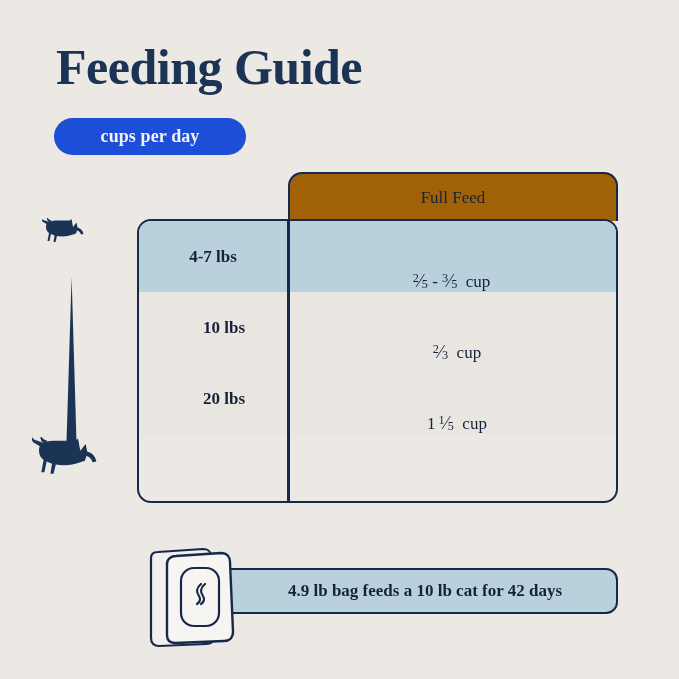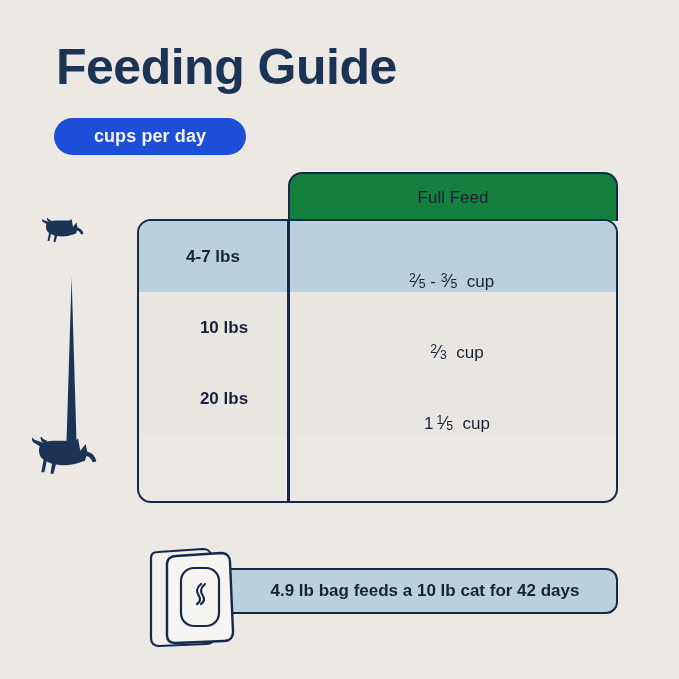--- a/index.html
+++ b/index.html
@@ -13,20 +13,21 @@
     font-family: "Liberation Sans", sans-serif;
     color: #1b3354;
     overflow: hidden;
     position: relative;
   }
   #page {
     position: absolute;
     inset: 0;
     width: 679px;
     height: 679px;
+    font-family: Liberation Serif, serif;
   }
 
   
   .title {
     position: absolute;
     left: 56px;
     top: 41px;
     font-size: 50px;
     font-weight: 700;
     letter-spacing: -0.5px;
@@ -82,21 +83,21 @@
     height: 165px;
   }
 
   
   .header-box {
     position: absolute;
     left: 288px;
     top: 172px;
     width: 330px;
     height: 49px;
-    background: #15803d;
+    background: #a16207;
     border: 2.5px solid #16294a;
     border-bottom: none;
     border-radius: 14px 14px 0 0;
     box-sizing: border-box;
     display: flex;
     align-items: center;
     justify-content: center;
   }
   .header-label {
     font-size: 17px;

